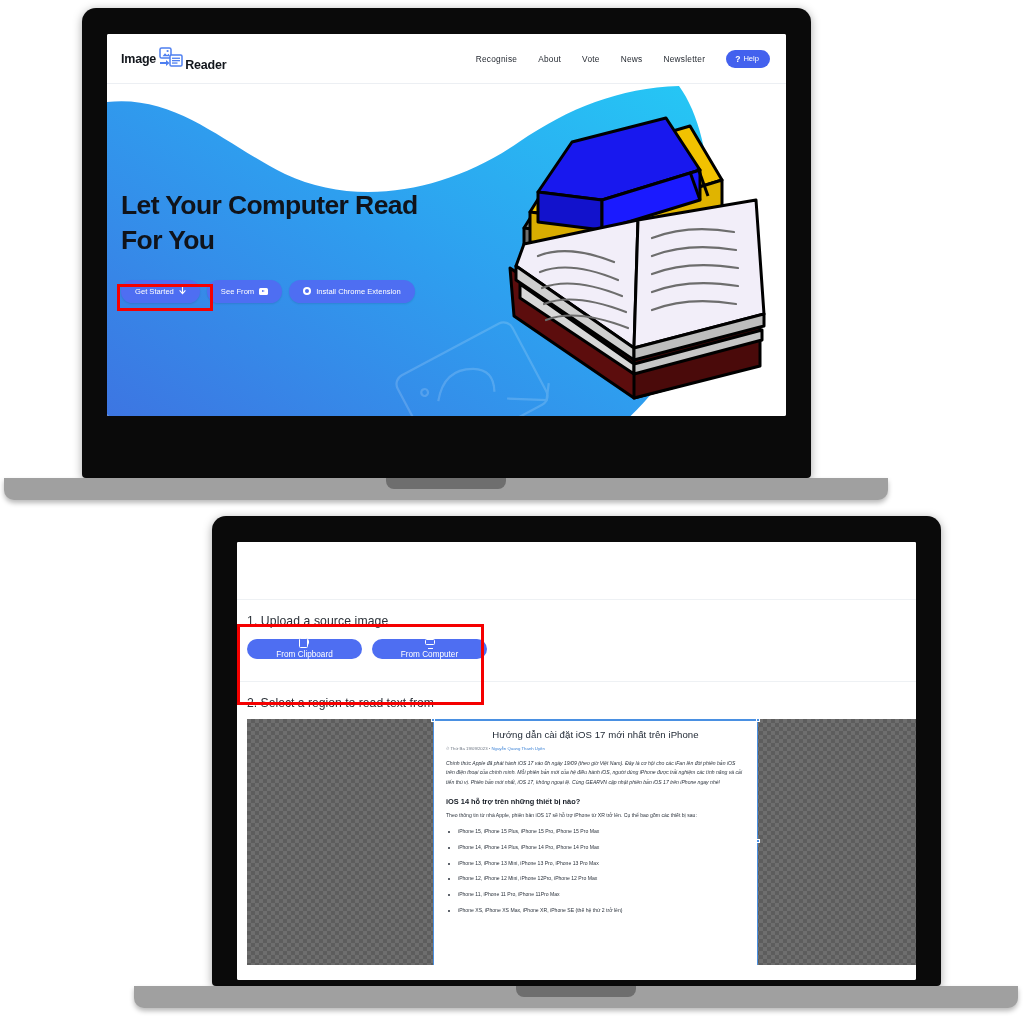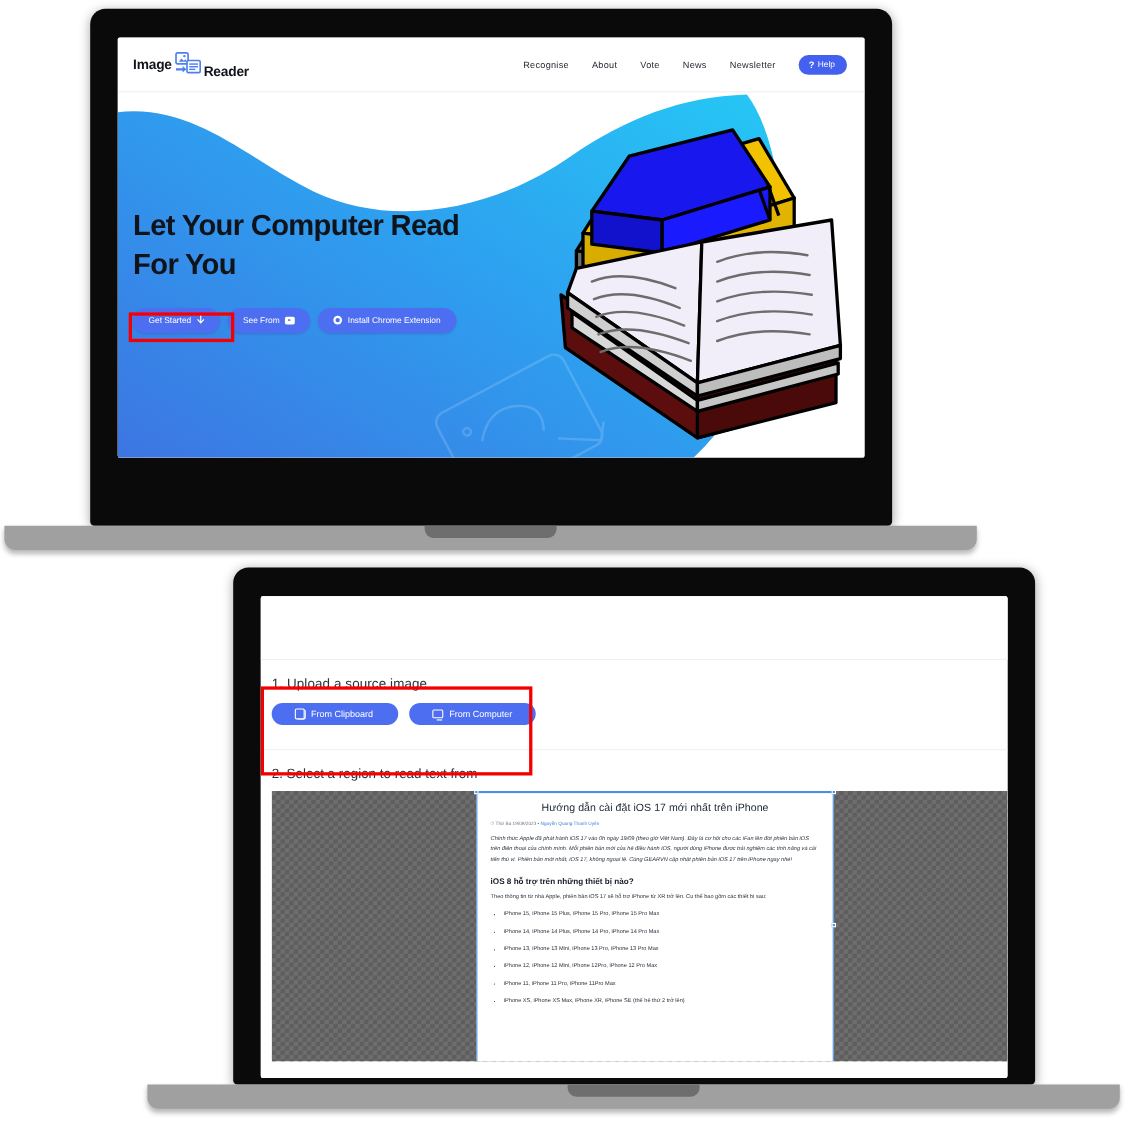--- a/index.html
+++ b/index.html
@@ -115,21 +115,21 @@
   .app2{ background:#fff; height:100%; position:relative; }
   .app2-topbar{ height:58px; background:#fff; border-bottom:1px solid #eef1f4; }
   .app2-body{ padding:0 0 0 0; }
 
   .step{ padding:14px 0 10px 10px; }
   .step-title{ font-size:12.2px; color:#2b3138; letter-spacing:.1px; }
   .step-btns{ display:flex; gap:10px; margin-top:11px; }
   .btn-blue{
     display:inline-flex; align-items:center; justify-content:center; gap:5px;
     background:#4e6ef2; color:#fff; border-radius:18px;
-    height:20px; font-size:8.2px; white-space:nowrap;
+    height:20px; font-size:8.2px; white-space:nowrap;flex-direction:column;
   }
   #btn-clipboard{ width:115px; }
   #btn-computer{ width:115px; }
   .ic-clip{
     width:8px; height:9px; border:1.2px solid #fff; border-radius:1.5px;
     position:relative; display:inline-block;
   }
   .ic-clip::after{
     content:""; position:absolute; left:-3px; top:-2px;
     width:7px; height:8px; border:1.2px solid #fff; border-radius:1.5px;
@@ -356,21 +356,21 @@
               <div class="doc-card">
                 <div class="doc-inner">
                   <div class="doc-h1">Hướng dẫn cài đặt iOS 17 mới nhất trên iPhone</div>
                   <div class="doc-meta">
                     <span>⏱</span>
                     <span>Thứ Ba 19/09/2023</span>
                     <span>•</span>
                     <span class="author">Nguyễn Quang Thanh Uyên</span>
                   </div>
                   <div class="doc-p">Chính thức Apple đã phát hành iOS 17 vào 0h ngày 19/09 (theo giờ Việt Nam). Đây là cơ hội cho các iFan lên đời phiên bản iOS trên điện thoại của chính mình. Mỗi phiên bản mới của hệ điều hành iOS, người dùng iPhone được trải nghiệm các tính năng và cải tiến thú vị. Phiên bản mới nhất, iOS 17, không ngoại lệ. Cùng GEARVN cập nhật phiên bản iOS 17 trên iPhone ngay nhé!</div>
-                  <div class="doc-h2">iOS 8 hỗ trợ trên những thiết bị nào?</div>
+                  <div class="doc-h2">iOS 14 hỗ trợ trên những thiết bị nào?</div>
                   <div class="doc-p2">Theo thông tin từ nhà Apple, phiên bản iOS 17 sẽ hỗ trợ iPhone từ XR trở lên. Cụ thể bao gồm các thiết bị sau:</div>
                   <ul class="doc-ul">
                     <li>iPhone 15, iPhone 15 Plus, iPhone 15 Pro, iPhone 15 Pro Max</li>
                     <li>iPhone 14, iPhone 14 Plus, iPhone 14 Pro, iPhone 14 Pro Max</li>
                     <li>iPhone 13, iPhone 13 Mini, iPhone 13 Pro, iPhone 13 Pro Max</li>
                     <li>iPhone 12, iPhone 12 Mini, iPhone 12Pro, iPhone 12 Pro Max</li>
                     <li>iPhone 11, iPhone 11 Pro, iPhone 11Pro Max</li>
                     <li>iPhone XS, iPhone XS Max, iPhone XR, iPhone SE (thế hệ thứ 2 trở lên)</li>
                   </ul>
                 </div>

